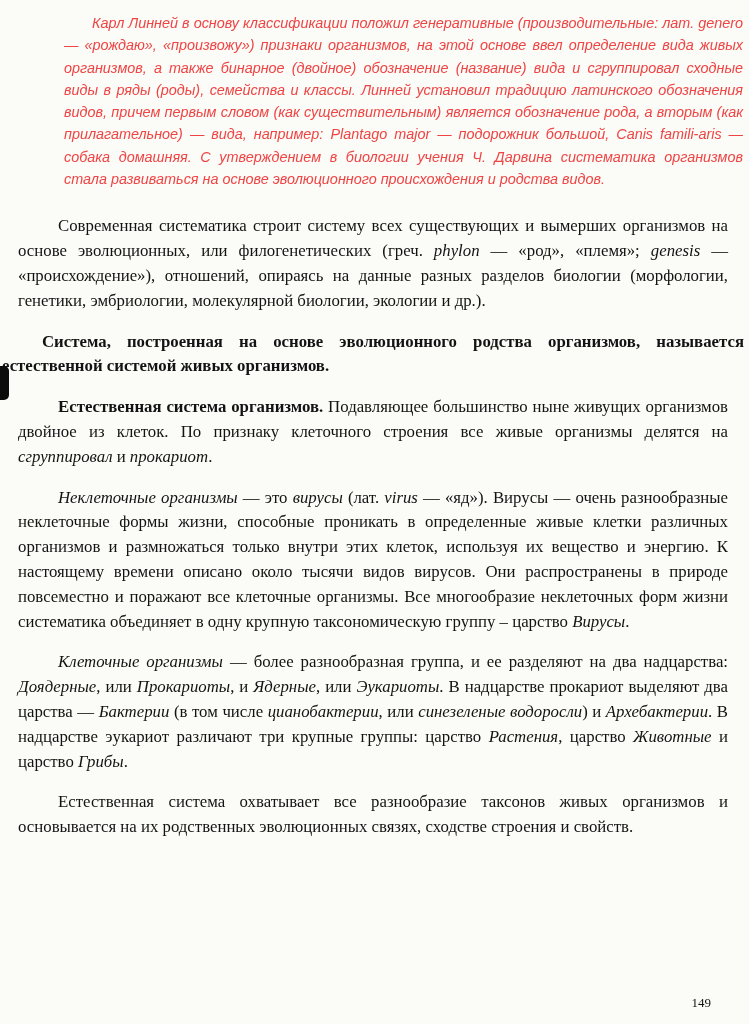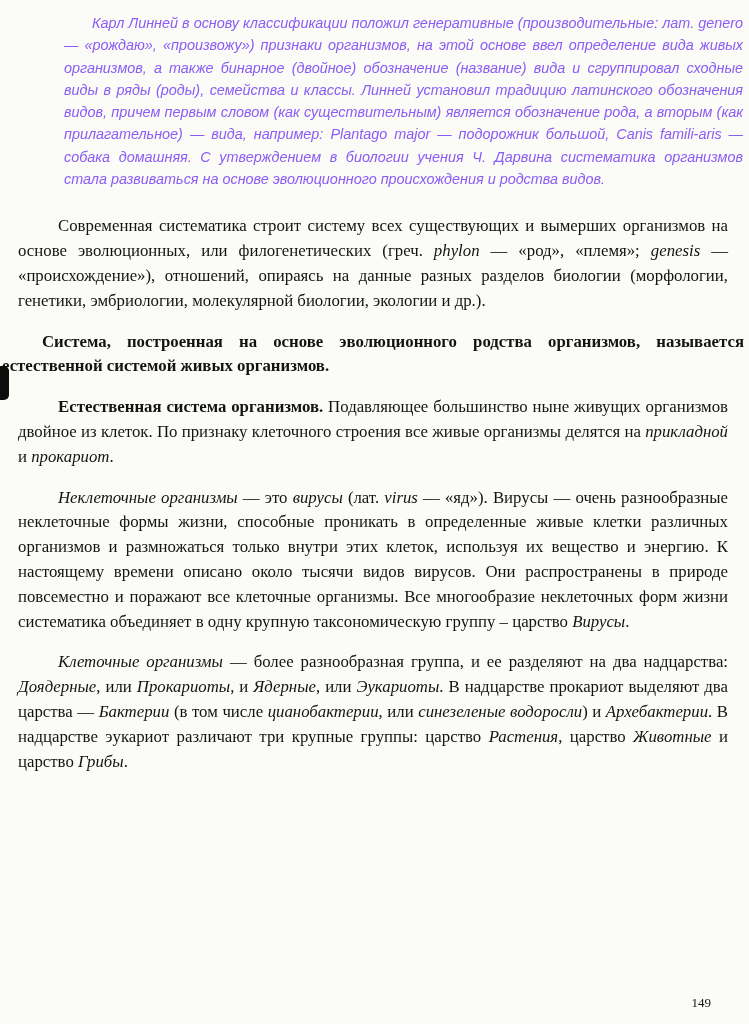--- a/index.html
+++ b/index.html
@@ -19,21 +19,21 @@
   }
   
   .intro {
     margin: 12px 6px 0 64px;
     font-family: "Liberation Sans", sans-serif;
     font-style: italic;
     font-size: 14.4px;
     line-height: 22.3px;
     text-align: justify;
     text-indent: 28px;
-    color: #8b5cf6;
+    color: #ef4444;
   }
   
   .body-text {
     margin: 24px 5px 0 2px;
     font-family: "Liberation Serif", serif;
     font-size: 16.8px;
     line-height: 24.8px;
     text-align: justify;
     color: #131313;
   }
@@ -72,20 +72,21 @@
 
 <div class="page">
 
   <div class="margin-mark"></div>
 
   <div class="intro"><span class="r-n">Карл Линней в основу классификации положил генеративные (производительные: лат. </span><span class="r-i">genero</span><span class="r-n"> — «рождаю», «произвожу») признаки организмов, на этой основе ввел определение вида живых организмов, а также бинарное (двойное) обозначение (название) вида и сгруппировал сходные виды в ряды (роды), семейства и классы. Линней установил традицию латинского обозначения видов, причем первым словом (как существительным) является обозначение рода, а вторым (как прилагательное) — вида, например: </span><span class="r-i">Plantago major</span><span class="r-n"> — подорожник большой, </span><span class="r-i">Canis famili-aris</span><span class="r-n"> — собака домашняя. С утверждением в биологии учения Ч. Дарвина систематика организмов стала развиваться на основе эволюционного происхождения и родства видов.</span></div>
 
   <div class="body-text">
     <p class="para"><span class="r-n">Современная систематика строит систему всех существующих и вымерших организмов на основе эволюционных, или филогенетических (греч. </span><span class="r-i">phylon</span><span class="r-n"> — «род», «племя»; </span><span class="r-i">genesis</span><span class="r-n"> — «происхождение»), отношений, опираясь на данные разных разделов биологии (морфологии, генетики, эмбриологии, молекулярной биологии, экологии и др.).</span></p>
     <p class="para bold-para"><span class="r-b">Система, построенная на основе эволюционного родства организмов, называется естественной системой живых организмов.</span></p>
-    <p class="para"><span class="r-b">Естественная система организмов. </span><span class="r-n">Подавляющее большинство ныне живущих организмов двойное из клеток. По признаку клеточного строения все живые организмы делятся на </span><span class="r-i">прикладной</span><span class="r-n"> и </span><span class="r-i">прокариот</span><span class="r-n">.</span></p>
+    <p class="para"><span class="r-b">Естественная система организмов. </span><span class="r-n">Подавляющее большинство ныне живущих организмов двойное из клеток. По признаку клеточного строения все живые организмы делятся на </span><span class="r-i">сгруппировал</span><span class="r-n"> и </span><span class="r-i">прокариот</span><span class="r-n">.</span></p>
     <p class="para"><span class="r-i">Неклеточные организмы</span><span class="r-n"> — это </span><span class="r-i">вирусы</span><span class="r-n"> (лат. </span><span class="r-i">virus</span><span class="r-n"> — «яд»). Вирусы — очень разнообразные неклеточные формы жизни, способные проникать в определенные живые клетки различных организмов и размножаться только внутри этих клеток, используя их вещество и энергию. К настоящему времени описано около тысячи видов вирусов. Они распространены в природе повсеместно и поражают все клеточные организмы. Все многообразие неклеточных форм жизни систематика объединяет в одну крупную таксономическую группу – царство </span><span class="r-i">Вирусы</span><span class="r-n">.</span></p>
     <p class="para"><span class="r-i">Клеточные организмы</span><span class="r-n"> — более разнообразная группа, и ее разделяют на два надцарства: </span><span class="r-i">Доядерные</span><span class="r-n">, или </span><span class="r-i">Прокариоты</span><span class="r-n">, и </span><span class="r-i">Ядерные</span><span class="r-n">, или </span><span class="r-i">Эукариоты</span><span class="r-n">. В надцарстве прокариот выделяют два царства — </span><span class="r-i">Бактерии</span><span class="r-n"> (в том числе </span><span class="r-i">цианобактерии</span><span class="r-n">, или </span><span class="r-i">синезеленые водоросли</span><span class="r-n">) и </span><span class="r-i">Архебактерии</span><span class="r-n">. В надцарстве эукариот различают три крупные группы: царство </span><span class="r-i">Растения</span><span class="r-n">, царство </span><span class="r-i">Животные</span><span class="r-n"> и царство </span><span class="r-i">Грибы</span><span class="r-n">.</span></p>
+    <p class="para"><span class="r-n">Естественная система охватывает все разнообразие таксонов живых организмов и основывается на их родственных эволюционных связях, сходстве строения и свойств.</span></p>
   </div>
 
   <div class="page-number">149</div>
 
 </div>
 
 </body></html>

